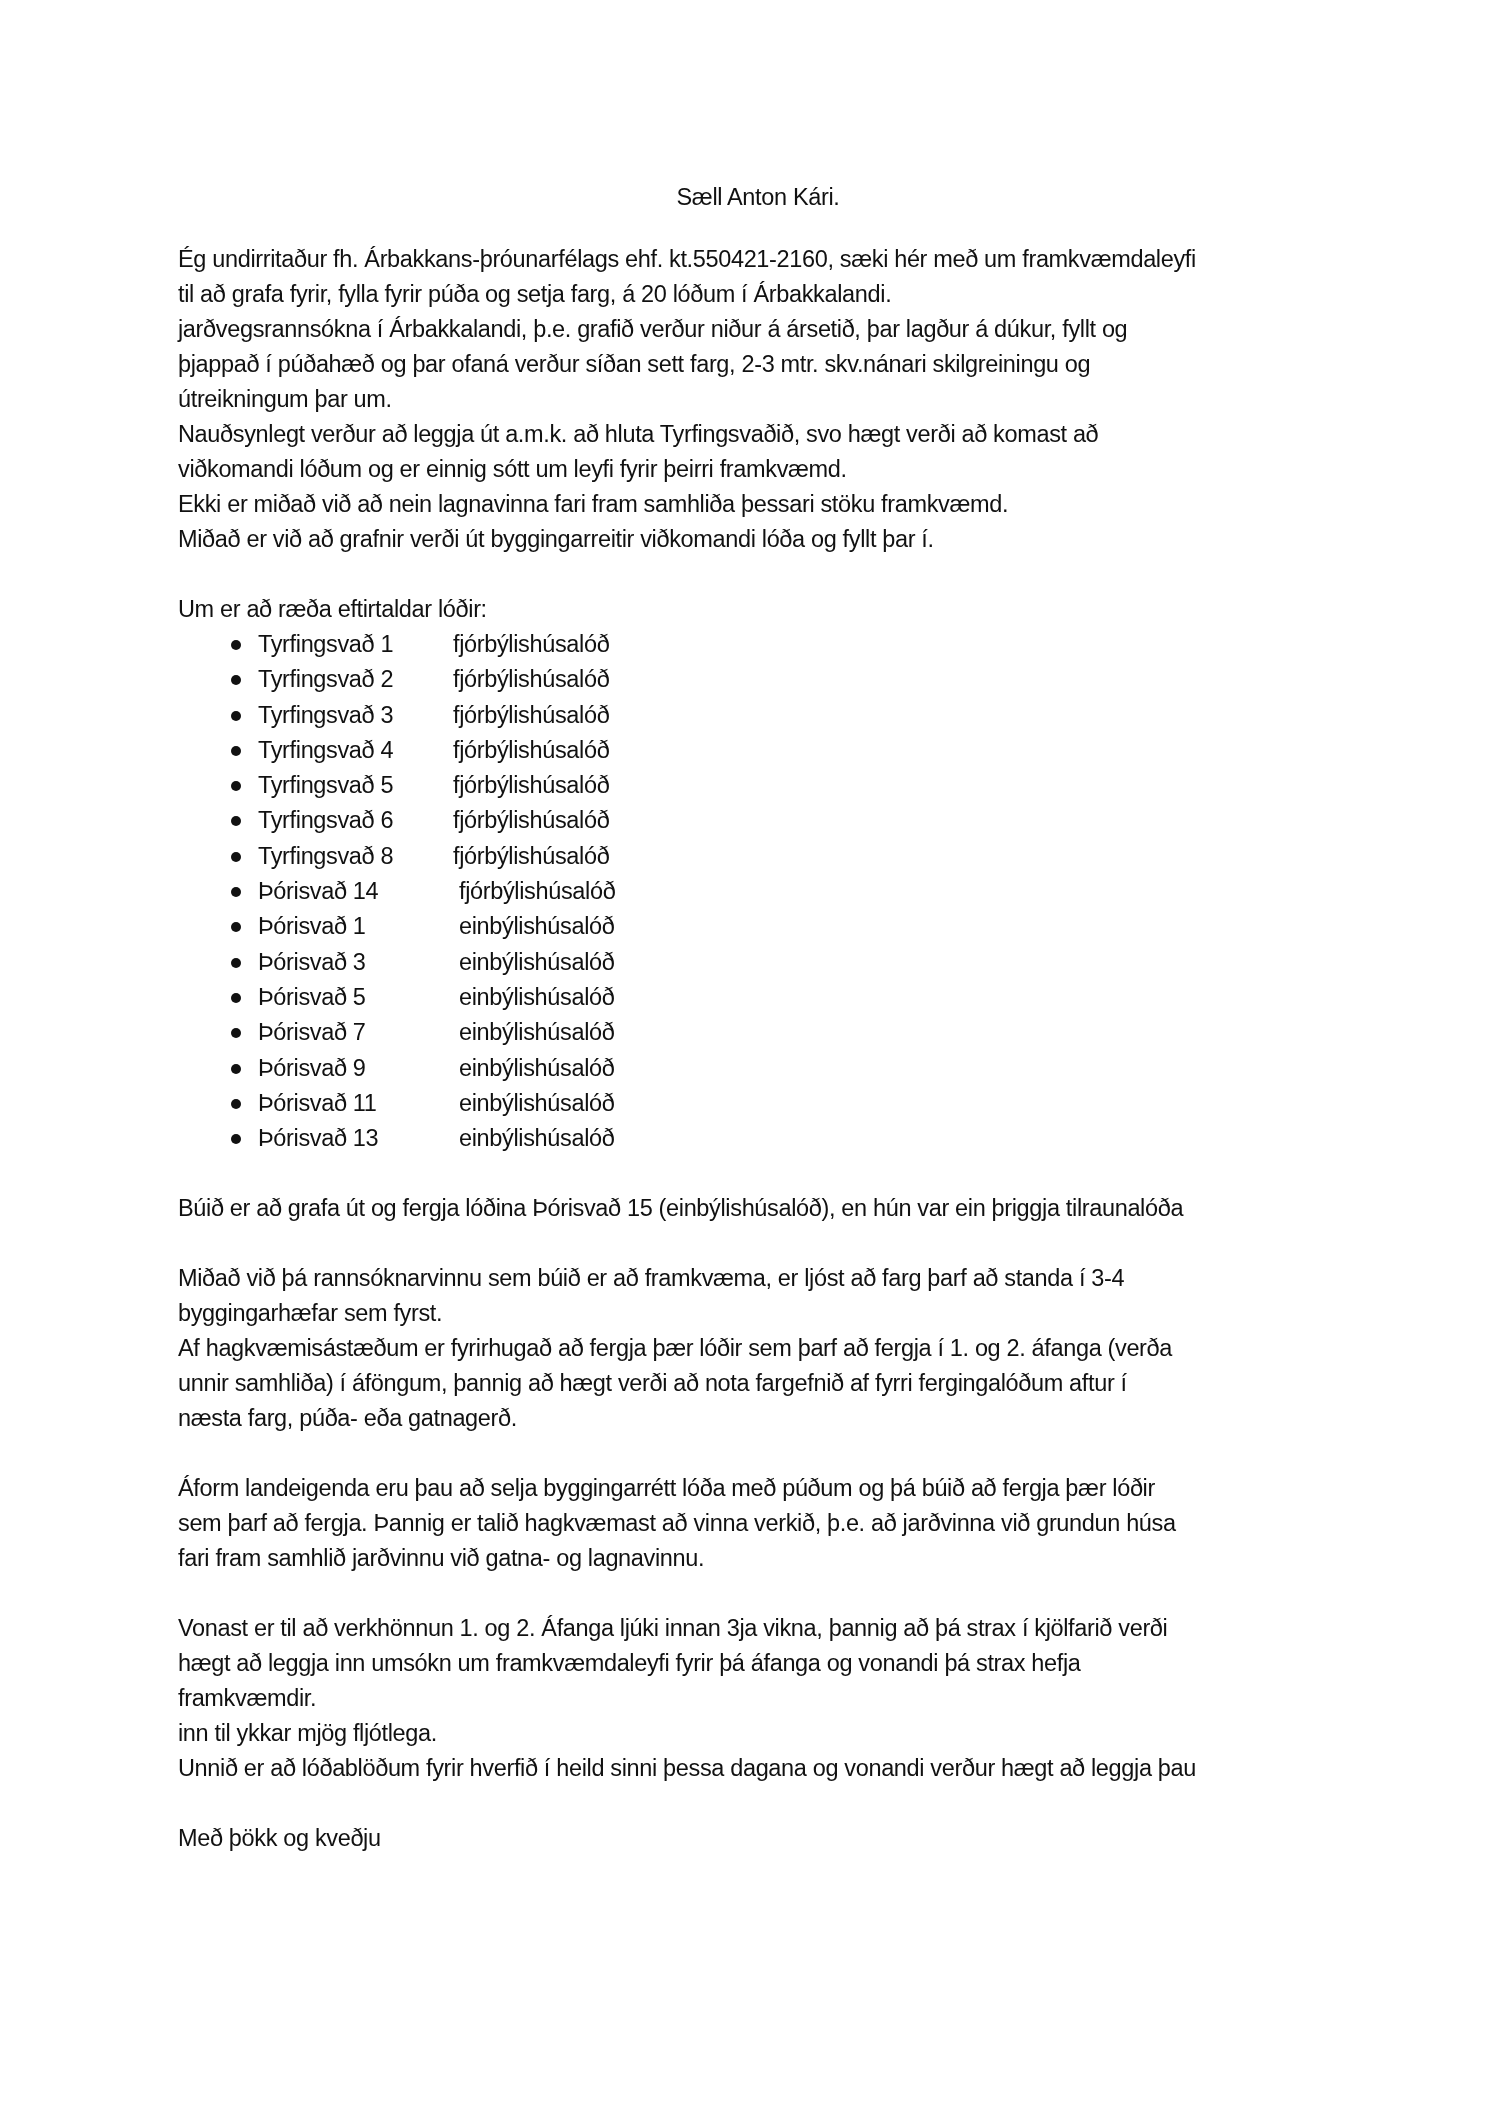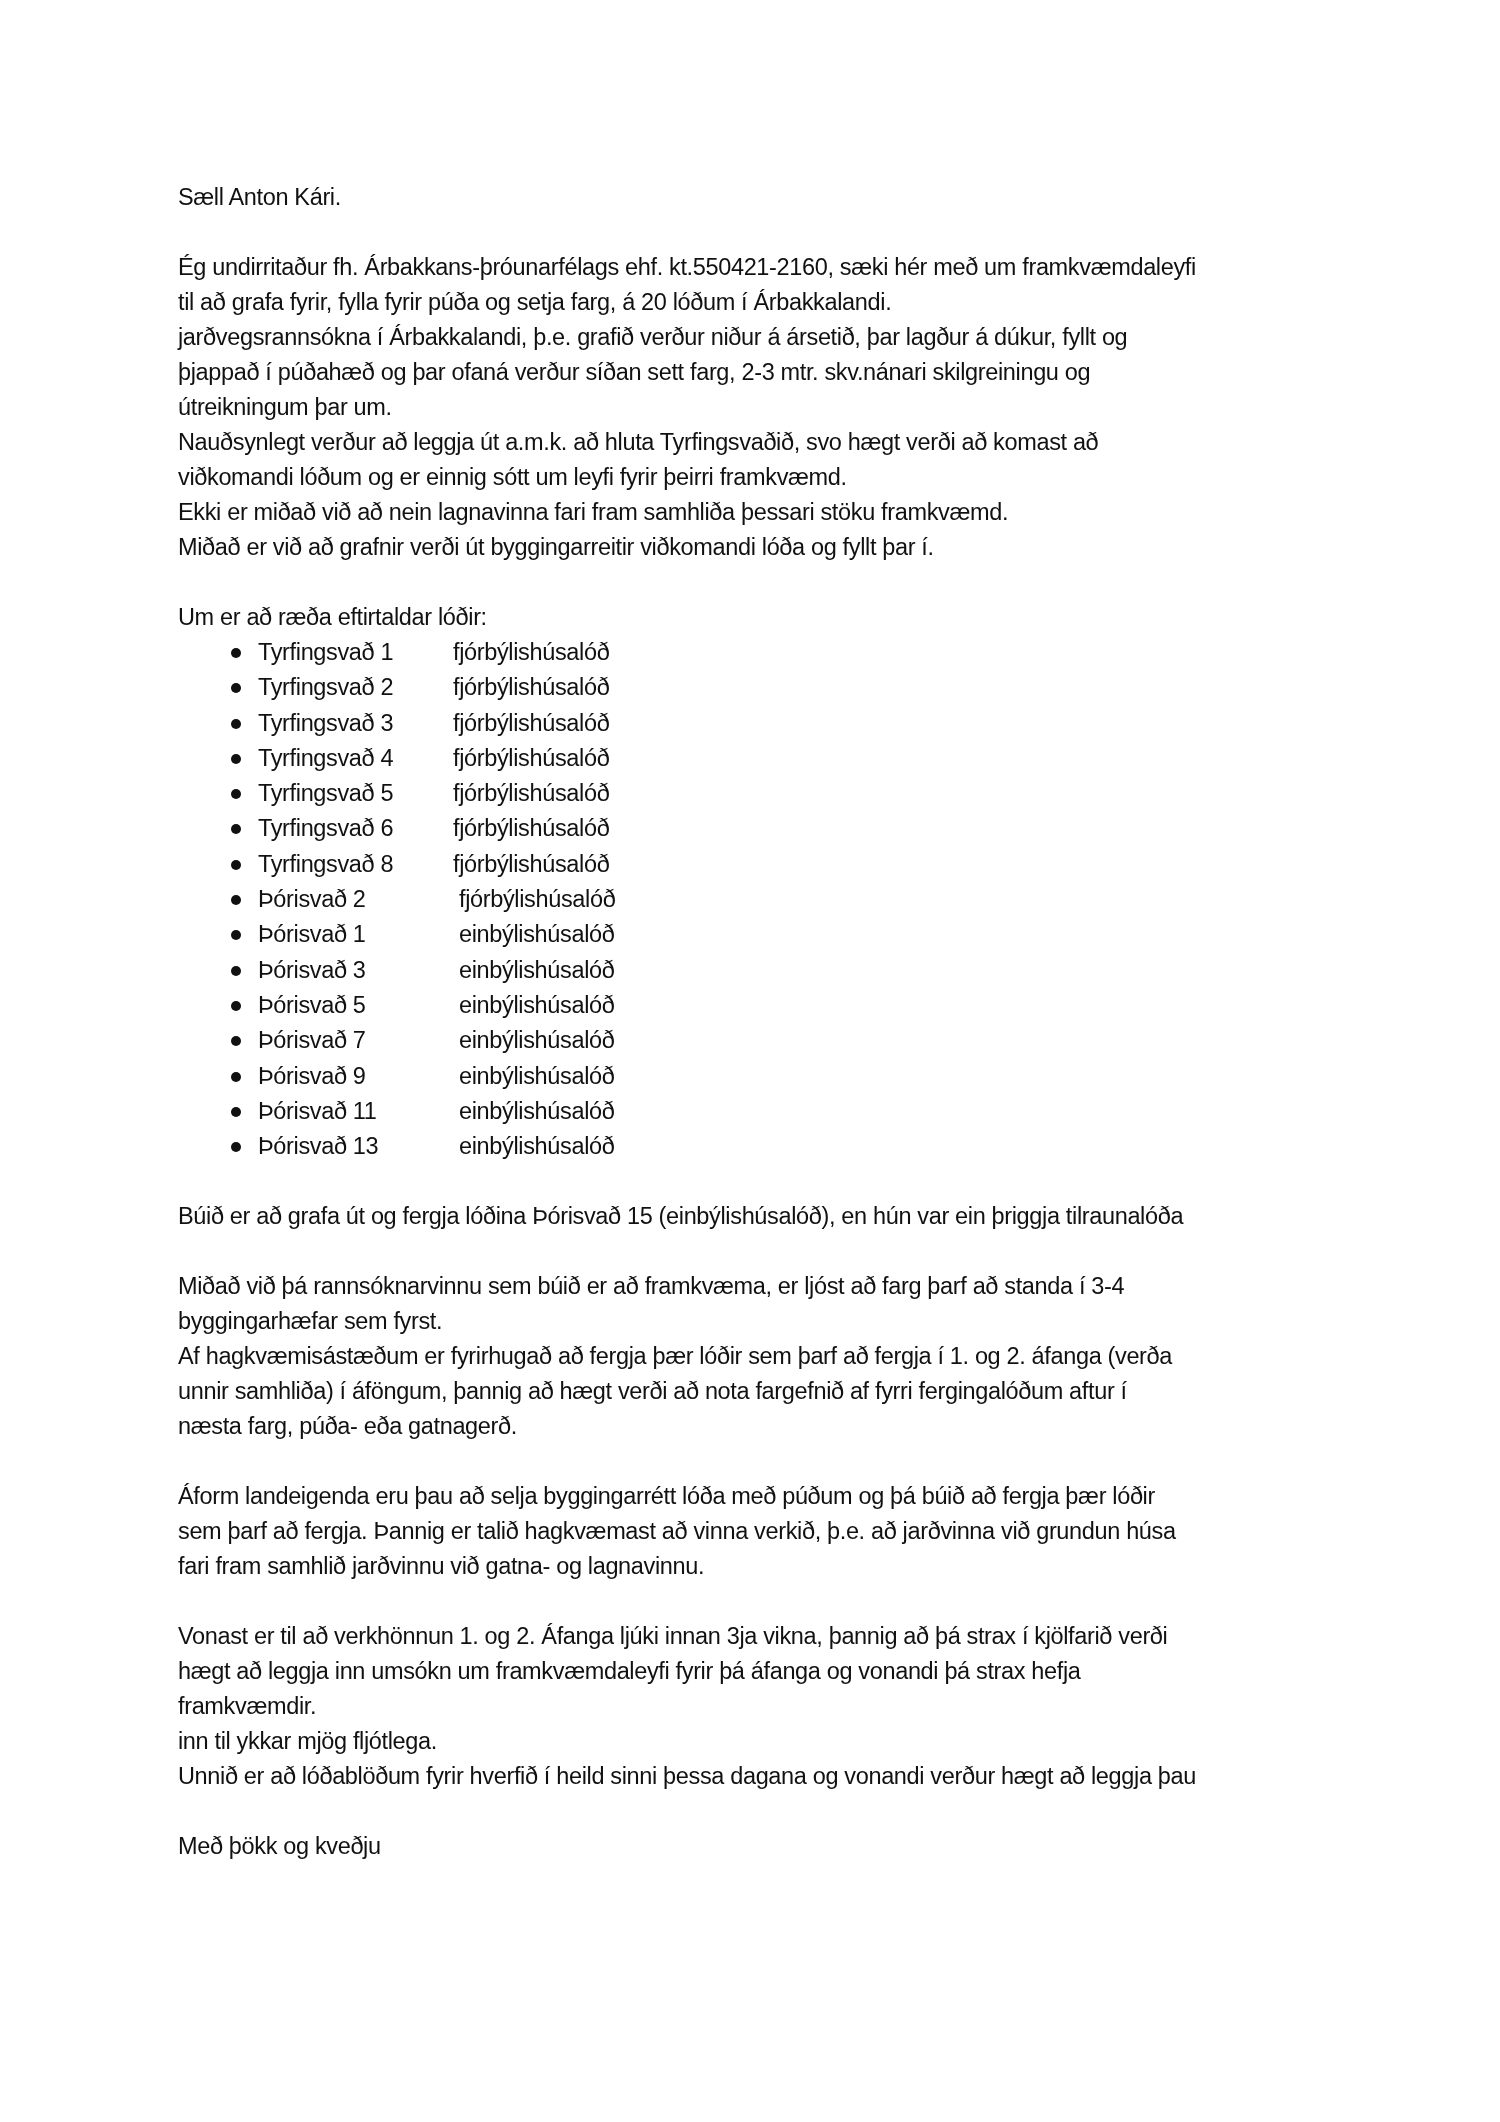--- a/index.html
+++ b/index.html
@@ -34,21 +34,21 @@
     }
     .line {
       display: block;
       white-space: nowrap;
       height: 35px;
     }
     .blank {
       display: block;
       height: 35px;
     }
-    .salutation { margin-bottom: 35px; }
+    .salutation { margin-bottom: 27px; text-align: center; }
     .para { margin: 0; }
     .lot-list {
       list-style: none;
       margin: 0;
       padding: 0;
     }
     .lot-item {
       position: relative;
       height: 35.3px;
       white-space: nowrap;
@@ -130,21 +130,21 @@
           <span class="lot-name">Tyrfingsvað 6</span>
           <span class="lot-type">fjórbýlishúsalóð</span>
         </li>
       <li class="lot-item">
           <span class="bullet"></span>
           <span class="lot-name">Tyrfingsvað 8</span>
           <span class="lot-type">fjórbýlishúsalóð</span>
         </li>
       <li class="lot-item">
           <span class="bullet"></span>
-          <span class="lot-name">Þórisvað 2</span>
+          <span class="lot-name">Þórisvað 14</span>
           <span class="lot-type shift">fjórbýlishúsalóð</span>
         </li>
       <li class="lot-item">
           <span class="bullet"></span>
           <span class="lot-name">Þórisvað 1</span>
           <span class="lot-type shift">einbýlishúsalóð</span>
         </li>
       <li class="lot-item">
           <span class="bullet"></span>
           <span class="lot-name">Þórisvað 3</span>

